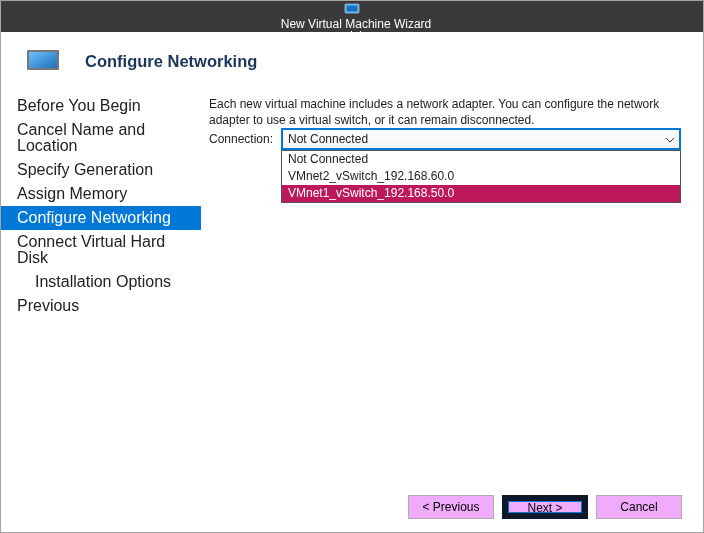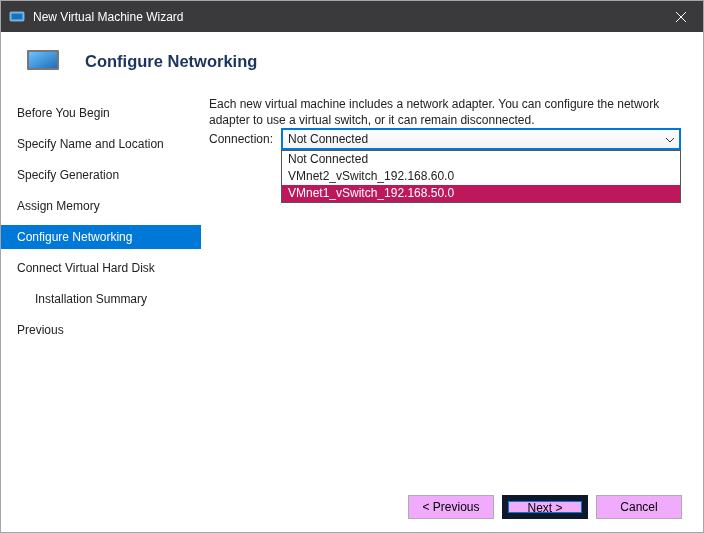--- a/index.html
+++ b/index.html
@@ -1,29 +1,29 @@
 <!DOCTYPE html>
 <html><head>
   <meta charset="utf-8">
   <style>
     * { margin: 0; padding: 0; box-sizing: border-box; font-family: "Segoe UI", Tahoma, sans-serif; }
     body { width: 704px; height: 533px; background: #fff; border: 1px solid #a5a5a5; overflow: hidden; }
-    .titlebar { background: #3a3a3c; color: #fff; height: 31px; display: flex; align-items: center; padding-left: 8px; }
+    .titlebar { background: #3a3a3c; color: #fff; height: 31px; display: flex; align-items: center; padding-left: 8px; flex-direction: column; }
     .titlebar .app-icon { width: 16px; height: 16px; margin-right: 8px; display:inline-flex; align-items:center; justify-content:center; }
     .titlebar .title { font-size: 12px; font-weight: 400; flex: 1; }
     .titlebar .close { width: 45px; height: 31px; display:flex; align-items:center; justify-content:center; cursor:pointer; }
 
     .header { padding: 18px 0 14px 0; }
     .header-inner { display:flex; align-items:center; padding-left: 26px; }
     .header-icon { width:32px; height:22px; margin-right: 26px; display:inline-flex; }
     .header-title { font-size: 16.5px; color:#1a365d; font-weight:600; }
 
     .body { display:flex; height: 410px; }
     .sidebar { width: 200px; padding: 8px 0 0 0; }
-    .sidebar .item { font-size: 12px; padding: 4px 8px 4px 16px; color:#222; cursor:pointer; line-height:16px;margin-top:7px; }
+    .sidebar .item { font-size: 16px; padding: 4px 8px 4px 16px; color:#222; cursor:pointer; line-height:16px; }
     .sidebar .item.selected { background:#0078d7; color:#fff; }
     .sidebar .item.sub { padding-left: 34px; }
 
     .main { flex:1; padding: 10px 22px 0 8px; font-size:12px; color:#222; }
     .desc { line-height:16px; }
     .field-row { display:flex; align-items:flex-start; }
     .field-label { padding-top:4px; width: 72px; }
     .combo-wrap { flex:1; position:relative; }
     .combo { height:22px; border:1px solid #0078d7; background:linear-gradient(#fdfdfd,#f3f3f3); display:flex; align-items:center; padding:0 20px 0 6px; cursor:pointer; position:relative; outline:1px solid #0078d7; outline-offset:-2px;}
     .combo-arrow { position:absolute; right:6px; top:50%; transform:translateY(-50%); }
@@ -68,26 +68,26 @@
           </defs>
         </svg>
     </span>
     <div class="header-title">Configure Networking</div>
   </div>
 </div>
 
 <div class="body">
   <div class="sidebar">
       <div class="item">Before You Begin</div>
-      <div class="item">Specify Name and Location</div>
+      <div class="item">Cancel Name and Location</div>
       <div class="item">Specify Generation</div>
       <div class="item">Assign Memory</div>
       <div class="item selected">Configure Networking</div>
       <div class="item">Connect Virtual Hard Disk</div>
-      <div class="item sub">Installation Summary</div>
+      <div class="item sub">Installation Options</div>
       <div class="item">Previous</div>
     </div>
   <div class="main">
     <div class="desc">Each new virtual machine includes a network adapter. You can configure the network adapter to use a virtual switch, or it can remain disconnected.</div>
     <div class="field-row">
       <div class="field-label">Connection:</div>
       <div class="combo-wrap">
         <div class="combo">
           <span>Not Connected</span>
           <span class="combo-arrow">

